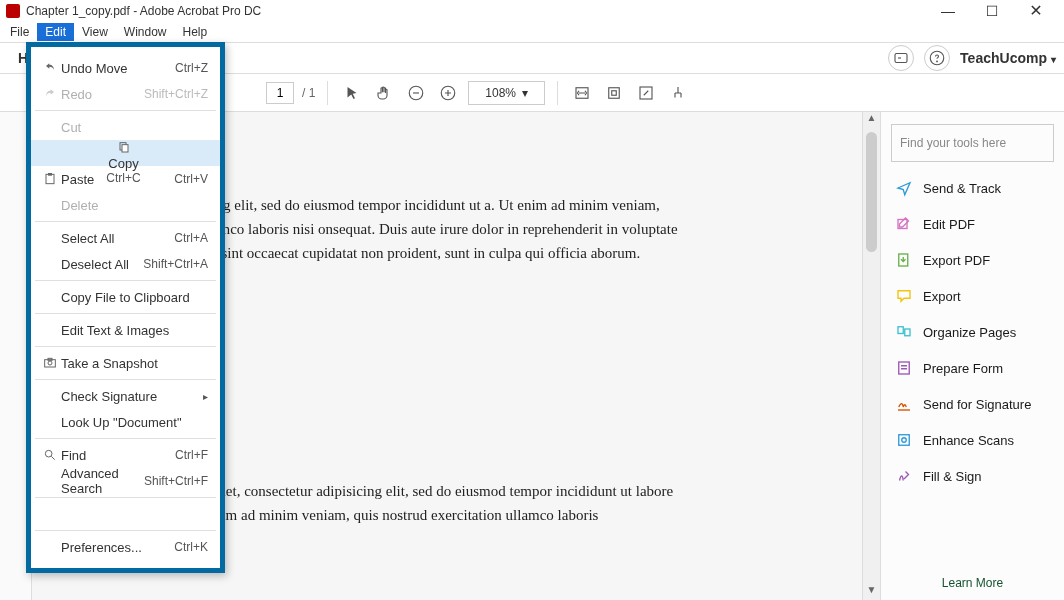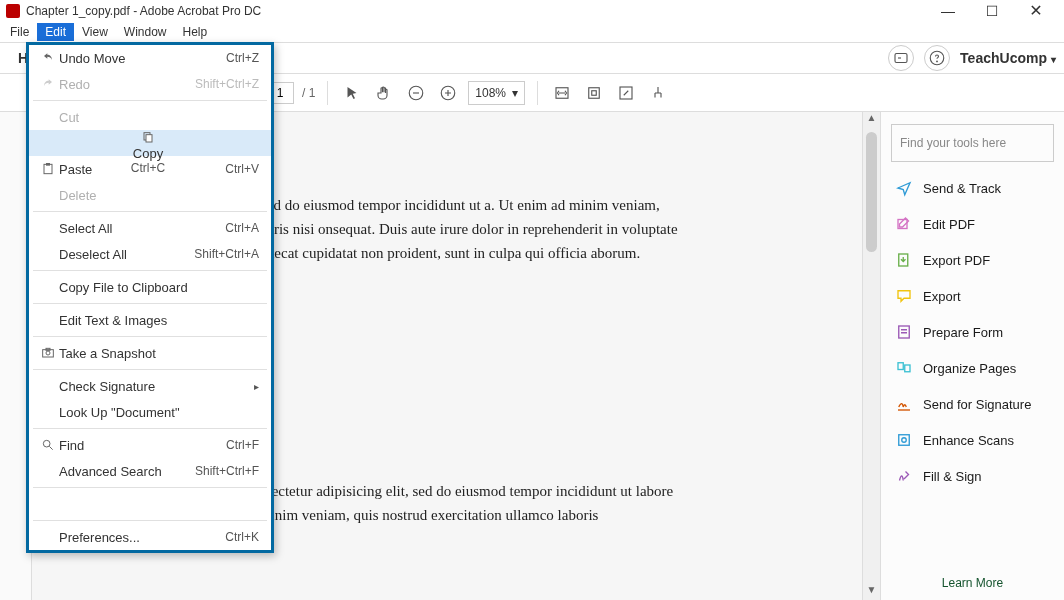--- a/index.html
+++ b/index.html
@@ -20,21 +20,21 @@
   .tab-right { margin-left: auto; display: flex; align-items: center; gap: 10px; }
   .round-btn { width: 26px; height: 26px; border: 1px solid #ccc; border-radius: 50%; display: flex; align-items: center; justify-content: center; font-size: 13px; }
   .user-label { font-weight: 600; font-size: 14px; }
   .caret { font-size: 10px; margin-left: 4px; }
 
   .toolbar { height: 38px; display: flex; align-items: center; border-bottom: 1px solid #ddd; padding: 0 8px; gap: 8px; }
   .tb-ico { width: 24px; height: 24px; display: flex; align-items: center; justify-content: center; color: #555; }
   .page-input { width: 28px; height: 22px; border: 1px solid #ccc; text-align: center; font-size: 12px; }
   .page-total { font-size: 12px; color: #666; }
   .sep { width: 1px; height: 24px; background: #ddd; margin: 0 4px; }
-  .zoom-box { height: 24px; border: 1px solid #ccc; display: flex; align-items: center; padding: 0 6px; font-size: 12px; gap: 6px; }
+  .zoom-box { height: 24px; border: 1px solid #ccc; display: flex; align-items: center; padding: 0 16px; font-size: 12px; gap: 6px; }
   .tb-svg { width: 18px; height: 18px; stroke: #555; fill: none; stroke-width: 1.5; }
 
   .content { position: absolute; top: 112px; left: 0; right: 0; bottom: 0; display: flex; }
   .vtabs { width: 32px; border-right: 1px solid #ddd; background: #fafafa; }
   .doc { flex: 1; position: relative; background: #f6f6f6; overflow: hidden; }
   .page { margin: 8px 12px; }
   .heading { font-family: Georgia, "Times New Roman", serif; font-size: 40px; color: #333; }
   .heading .sel { background: #8cb9e8; }
   .para { font-family: Georgia, "Times New Roman", serif; font-size: 15px; line-height: 1.6; color: #222; max-width: 640px; }
   .img-placeholder { width: 170px; height: 190px; background: #3a3a2a; background-image: linear-gradient(135deg,#5a5a3a 25%,#3a3a2a 25%,#3a3a2a 50%,#5a5a3a 50%,#5a5a3a 75%,#3a3a2a 75%); background-size: 40px 40px; margin: 12px 0; }
@@ -43,21 +43,21 @@
   .scroll-thumb { position: absolute; left: 3px; right: 3px; top: 20px; height: 120px; background: #ccc; border-radius: 6px; }
 
   .sidebar { width: 184px; background: #fcfcfc; border-left: 1px solid #ddd; display: flex; flex-direction: column; }
   .search-tools { margin: 12px 10px 8px; border: 1px solid #ccc; height: 38px; display: flex; align-items: center; padding: 0 8px; color: #888; font-size: 12px; }
   .tool-row { display: flex; align-items: center; gap: 10px; padding: 9px 14px; font-size: 13px; color: #1a1a1a; cursor: default; }
   .tool-ico { width: 18px; height: 18px; flex: none; display: flex; align-items: center; justify-content: center; }
   .plan-note { margin-top: auto; text-align: center; padding: 10px; font-size: 12px; }
   .plan-note a { color: #14532d; text-decoration: none; display: block; margin-top: 4px; }
 
   
-  .dropdown { position: absolute; top: 42px; left: 26px; width: 248px; background: #fff; border: 3px solid #0369a1; box-shadow: 2px 3px 8px rgba(0,0,0,0.25); font-size: 13px; z-index: 100; padding: 0 0; }
+  .dropdown { position: absolute; top: 42px; left: 26px; width: 199px; background: #fff; border: 5px solid #0369a1; box-shadow: 2px 3px 8px rgba(0,0,0,0.25); font-size: 13px; z-index: 100; padding: 8px 0; }
   .dd-row { display: flex; align-items: center; height: 26px; padding: 0 12px 0 8px; cursor: default; }
   .dd-row.hover { background: #d9eaf9; flex-direction: column; }
   .dd-row.disabled { color: #b0b0b0; }
   .dd-ico { width: 22px; height: 18px; display: flex; align-items: center; justify-content: center; color: #666; }
   .dd-row.disabled .dd-ico { color: #ccc; }
   .dd-label { flex: 1; }
   .dd-short { font-size: 12px; color: #555; }
   .dd-row.disabled .dd-short { color: #bbb; }
   .dd-sep { height: 1px; background: #e0e0e0; margin: 3px 4px; }
   .sub-arrow { font-size: 10px; color: #555; }
@@ -212,34 +212,34 @@
           <div class="tool-ico">
             <svg width="18" height="18" viewBox="0 0 24 24" fill="none">
               <path d="M4 5h16v10H12l-4 4v-4H4z" fill="none" stroke="#f1c40f" stroke-width="1.8"></path>
             </svg>
           </div>
           <span>Export</span>
         </div>
         <div class="tool-row">
           <div class="tool-ico">
             <svg width="18" height="18" viewBox="0 0 24 24" fill="none">
+              <rect x="4" y="5" width="7" height="9" stroke="#3dc1d3" stroke-width="1.8"></rect>
+              <rect x="13" y="8" width="7" height="9" stroke="#3dc1d3" stroke-width="1.8"></rect>
+            </svg>
+          </div>
+          <span>Organize Pages</span>
+        </div>
+        <div class="tool-row">
+          <div class="tool-ico">
+            <svg width="18" height="18" viewBox="0 0 24 24" fill="none">
               <rect x="5" y="4" width="14" height="16" stroke="#9b59b6" stroke-width="1.8"></rect>
               <path d="M8 9h8M8 13h8" stroke="#9b59b6" stroke-width="1.8"></path>
             </svg>
           </div>
           <span>Prepare Form</span>
-        </div>
-        <div class="tool-row">
-          <div class="tool-ico">
-            <svg width="18" height="18" viewBox="0 0 24 24" fill="none">
-              <rect x="4" y="5" width="7" height="9" stroke="#3dc1d3" stroke-width="1.8"></rect>
-              <rect x="13" y="8" width="7" height="9" stroke="#3dc1d3" stroke-width="1.8"></rect>
-            </svg>
-          </div>
-          <span>Organize Pages</span>
         </div>
         <div class="tool-row">
           <div class="tool-ico">
             <svg width="18" height="18" viewBox="0 0 24 24" fill="none">
               <path d="M5 16c3-6 5-6 6 0 1-4 3-4 4 0" fill="none" stroke="#d35400" stroke-width="1.8"></path>
               <path d="M4 20h16" stroke="#d35400" stroke-width="1.8"></path>
             </svg>
           </div>
           <span>Send for Signature</span>
         </div>

